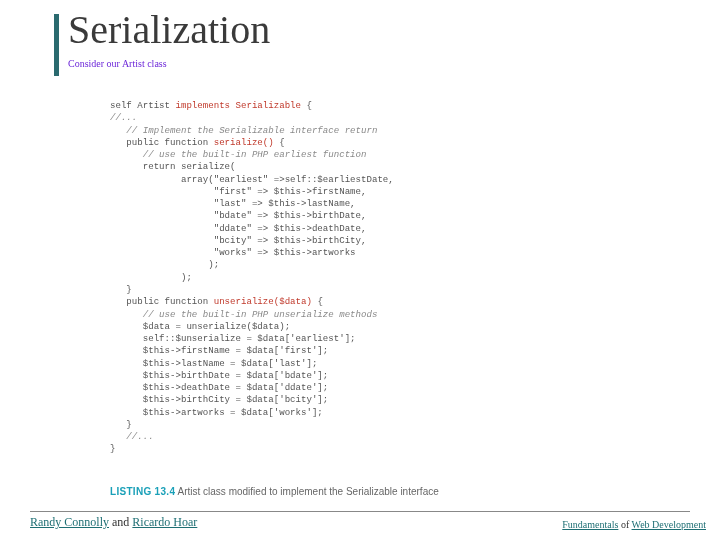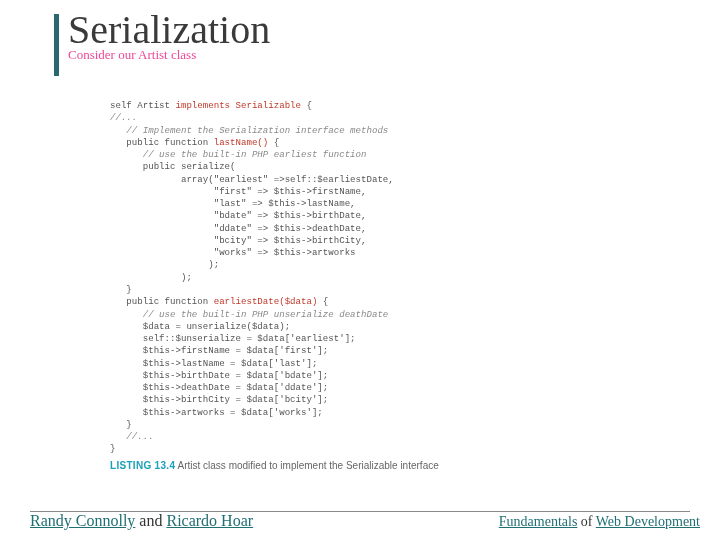--- a/index.html
+++ b/index.html
@@ -31,99 +31,99 @@
     left: 68px;
     top: 6px;
     font-size: 40px;
     font-weight: 400;
     color: #3a3a3a;
     font-family: Georgia, "Times New Roman", serif;
   }
   .subtitle {
     position: absolute;
     left: 68px;
-    top: 47px;
-    font-size: 13px;
-    color: #ec4899;
+    top: 58px;
+    font-size: 10px;
+    color: #6d28d9;
   }
   .code-area {
     position: absolute;
     left: 110px;
     top: 100px;
     width: 500px;
     font-family: "Courier New", Courier, monospace;
     font-size: 9.1px;
     line-height: 1.35;
     color: #555;
     white-space: pre;
   }
   .kw-impl     { color: #c0392b; }
   .kw-ser      { color: #c0392b; }
   .kw-unser    { color: #c0392b; }
   .comment     { color: #8a8a8a; font-style: italic; }
   .listing-label {
     position: absolute;
     left: 110px;
-    top: 460px;
+    top: 486px;
     font-size: 10px;
     font-family: Arial, Helvetica, sans-serif;
   }
   .listing-num { color: #1aa0b8; font-weight: bold; letter-spacing: .3px; }
   .listing-cap { color: #666; }
   .footer-line {
     position: absolute;
     left: 30px;
     right: 30px;
     bottom: 28px;
     height: 1px;
     background: #888;
   }
   .footer-left {
     position: absolute;
     left: 30px;
     bottom: 10px;
-    font-size: 16px;
+    font-size: 12px;
     color: #333;
   }
   .footer-right {
     position: absolute;
-    right: 20px;
+    right: 14px;
     bottom: 10px;
-    font-size: 14px;
+    font-size: 10px;
     color: #333;
   }
   .u { text-decoration: underline; color: #1f6f74; }
 </style>
 </head>
 <body>
 <div class="slide">
 
   <div class="accent-bar"></div>
 
   <div class="title">Serialization</div>
   <div class="subtitle">Consider our Artist class</div>
 
   <div class="code-area"><span><span>self Artist </span><span class="kw-impl">implements Serializable</span><span> {</span></span>
 <span class="comment">//...</span>
-<span class="comment">   // Implement the Serialization interface methods</span>
-<span><span>   public function </span><span class="kw-ser">lastName()</span><span> {</span></span>
+<span class="comment">   // Implement the Serializable interface return</span>
+<span><span>   public function </span><span class="kw-ser">serialize()</span><span> {</span></span>
 <span class="comment">      // use the built-in PHP earliest function</span>
-<span>      public serialize(</span>
+<span>      return serialize(</span>
 <span>             array("earliest" =&gt;self::$earliestDate,</span>
 <span>                   "first" =&gt; $this-&gt;firstName,</span>
 <span>                   "last" =&gt; $this-&gt;lastName,</span>
 <span>                   "bdate" =&gt; $this-&gt;birthDate,</span>
 <span>                   "ddate" =&gt; $this-&gt;deathDate,</span>
 <span>                   "bcity" =&gt; $this-&gt;birthCity,</span>
 <span>                   "works" =&gt; $this-&gt;artworks</span>
 <span>                  );</span>
 <span>             );</span>
 <span>   }</span>
-<span><span>   public function </span><span class="kw-unser">earliestDate($data)</span><span> {</span></span>
-<span class="comment">      // use the built-in PHP unserialize deathDate</span>
+<span><span>   public function </span><span class="kw-unser">unserialize($data)</span><span> {</span></span>
+<span class="comment">      // use the built-in PHP unserialize methods</span>
 <span>      $data = unserialize($data);</span>
 <span>      self::$unserialize = $data['earliest'];</span>
 <span>      $this-&gt;firstName = $data['first'];</span>
 <span>      $this-&gt;lastName = $data['last'];</span>
 <span>      $this-&gt;birthDate = $data['bdate'];</span>
 <span>      $this-&gt;deathDate = $data['ddate'];</span>
 <span>      $this-&gt;birthCity = $data['bcity'];</span>
 <span>      $this-&gt;artworks = $data['works'];</span>
 <span>   }</span>
 <span class="comment">   //...</span>

